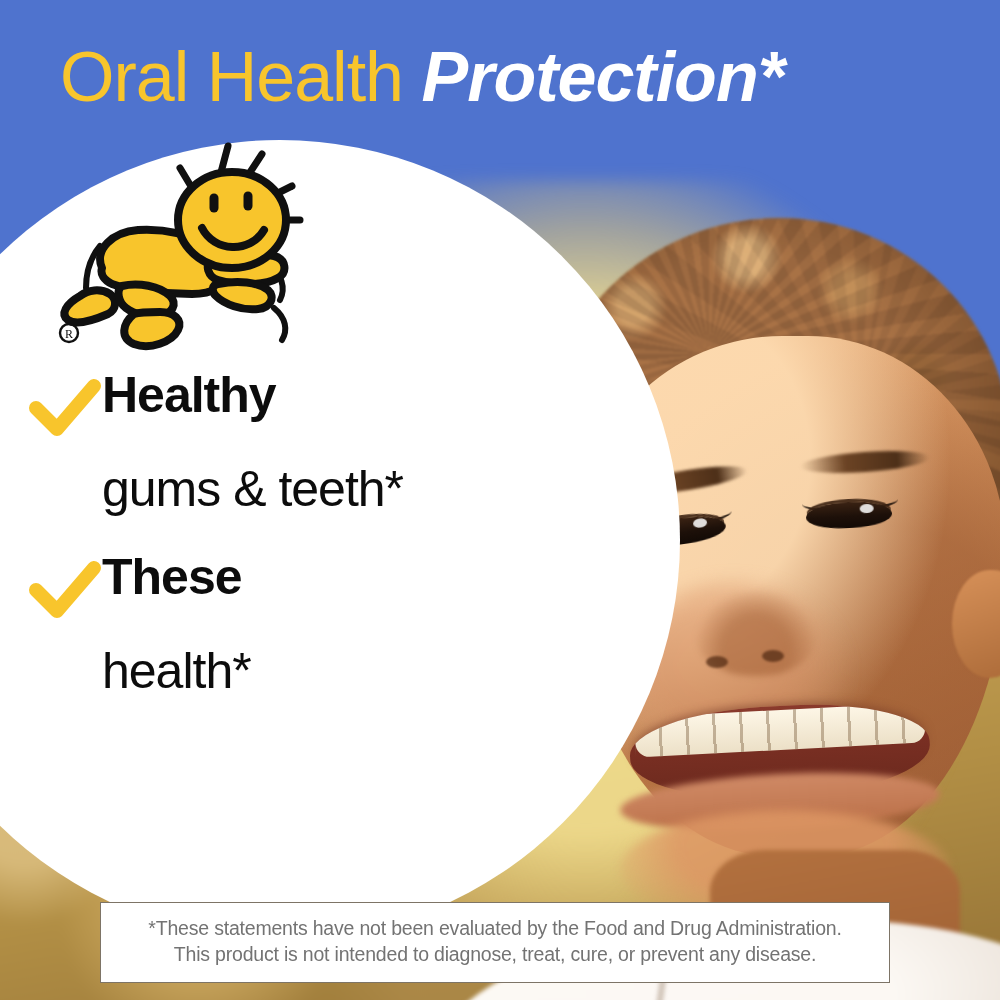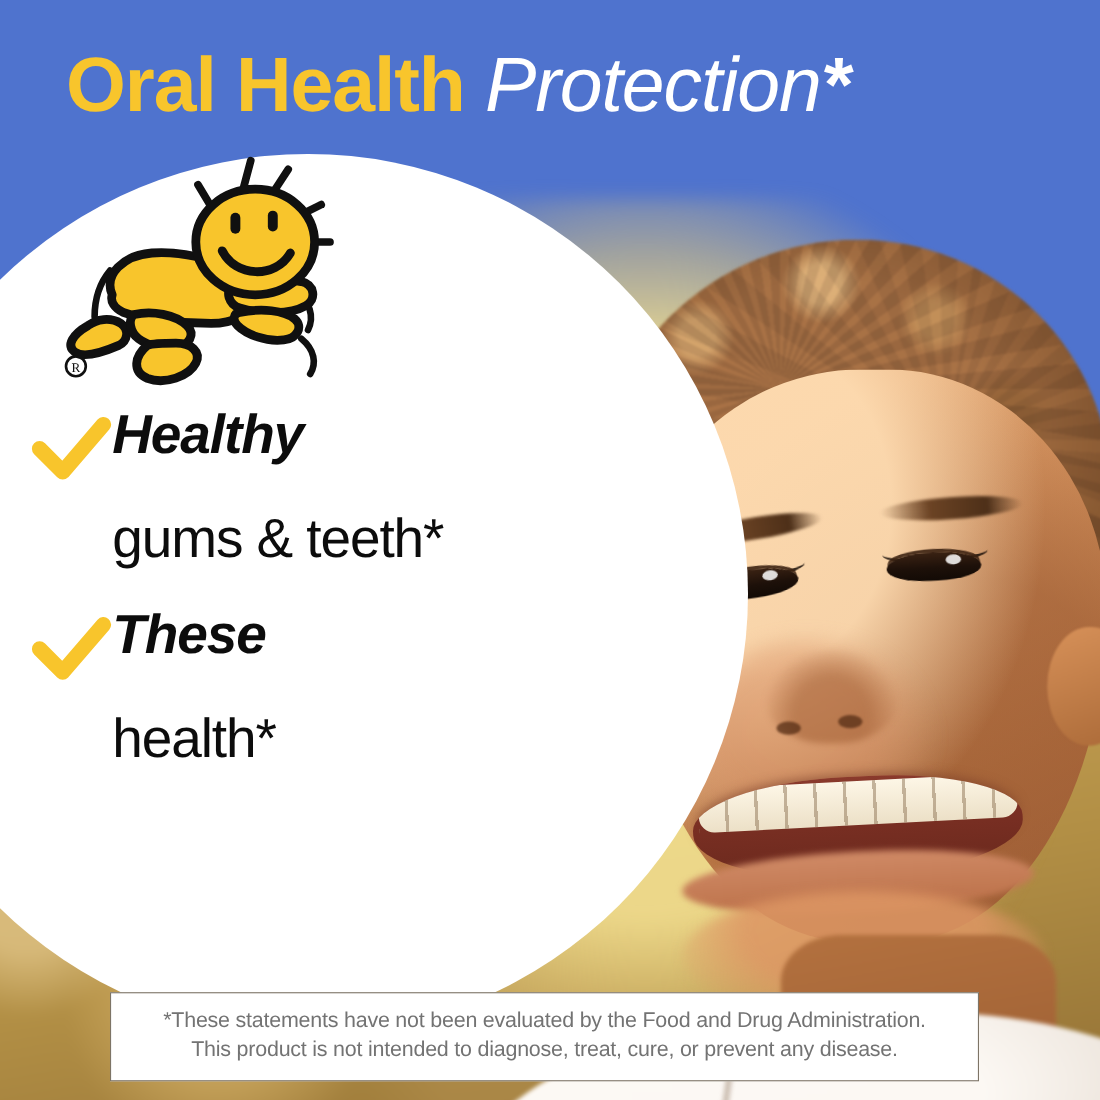--- a/index.html
+++ b/index.html
@@ -196,41 +196,41 @@
 
   
   .headline{
     position:absolute;
     left:60px;top:42px;
     font-size:70px;
     line-height:1;
     letter-spacing:-1px;
     white-space:nowrap;
   }
-  .headline .hl-a{color:#f8c52c;font-weight:700;}
-  .headline .hl-b{color:#ffffff;font-weight:400;font-style:italic;text-align:center;}
+  .headline .hl-a{color:#f8c52c;font-weight:400;}
+  .headline .hl-b{color:#ffffff;font-weight:700;font-style:italic;text-align:center;}
   .headline .hl-star{color:#ffffff;font-weight:700;font-style:italic;}
 
   
   .logo{position:absolute;left:42px;top:128px;width:268px;height:230px;}
 
   
   .bullets{
     position:absolute;
     left:28px;top:368px;width:520px;
   }
   .bullet{display:flex;align-items:flex-start;margin-bottom:34px;}
   .check{flex:0 0 auto;width:74px;height:62px;margin-top:10px;}
   .btext{
     color:#0c0c0c;
     font-size:50px;
     line-height:1.08;
     letter-spacing:-1px;
   }
-  .btext .b-strong{font-weight:700;font-style:italic;display:block;}
+  .btext .b-strong{font-weight:700;display:block;}
   .btext .b-rest{font-weight:400;display:block;margin-top:40px;}
 
   
   .disclaimer{
     position:absolute;
     left:100px;top:902px;width:790px;
     background:#ffffff;
     border:1px solid #7d7466;
     padding:12px 14px 14px;
     box-sizing:border-box;

